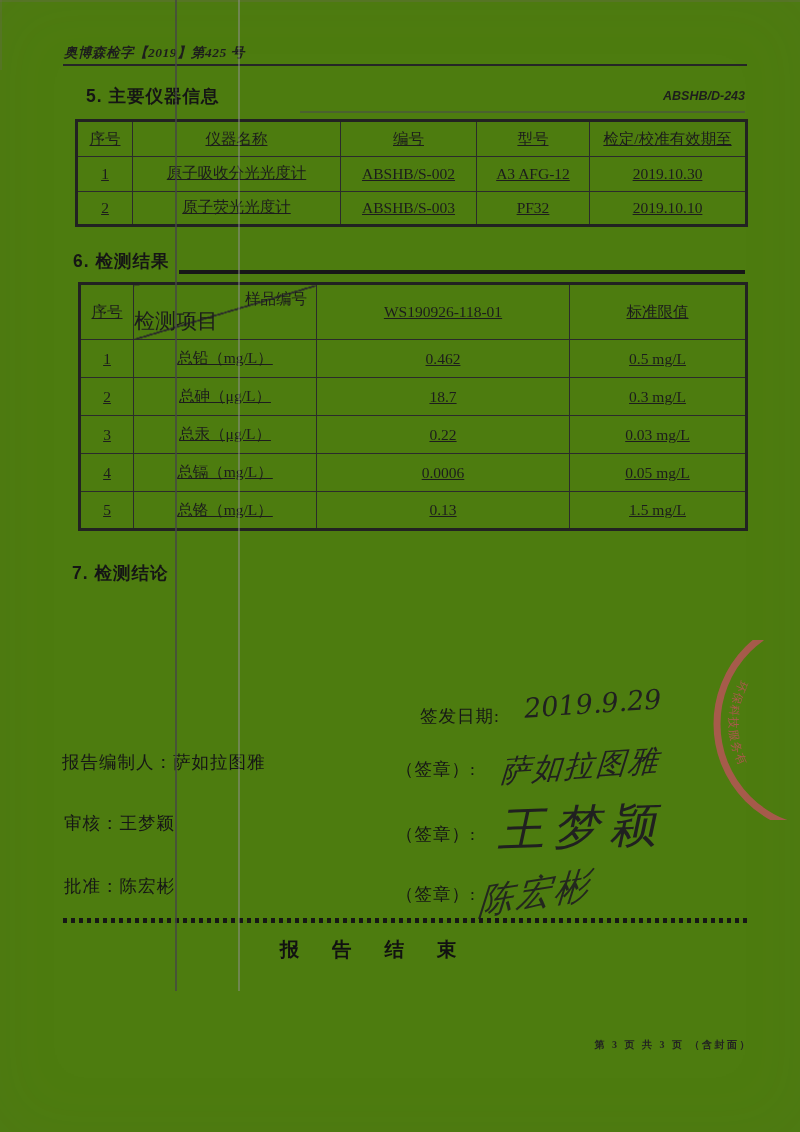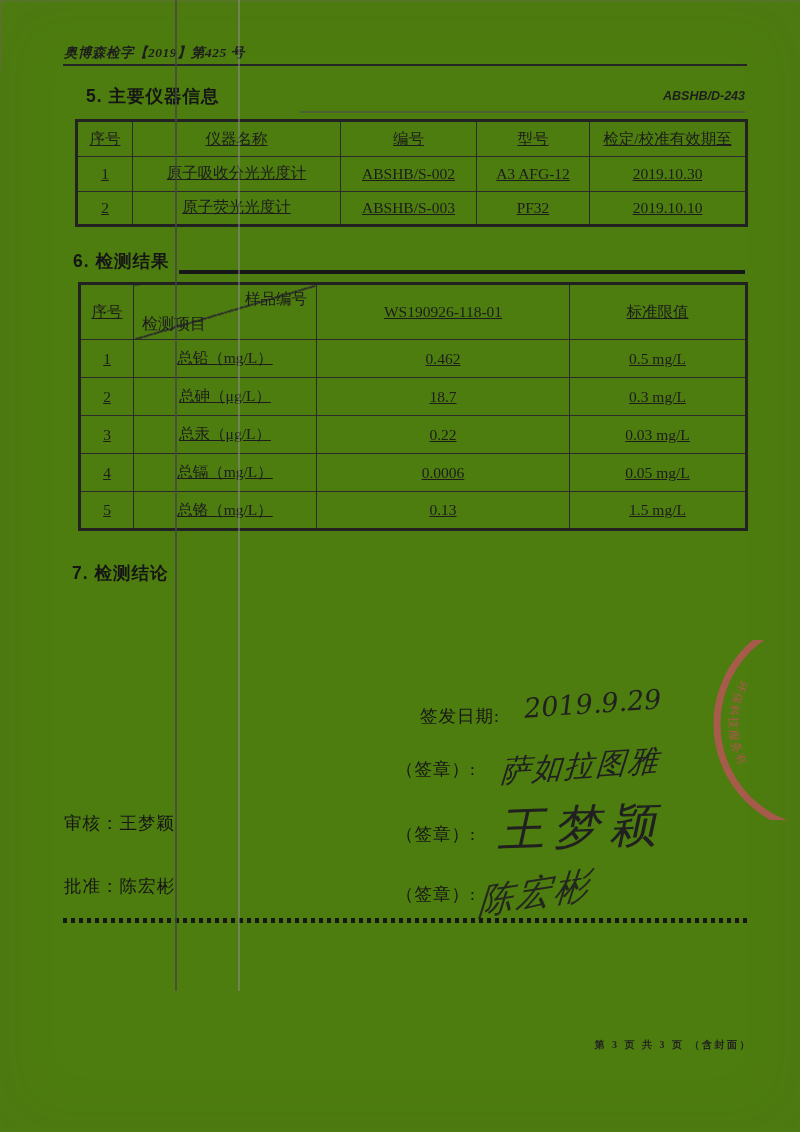--- a/index.html
+++ b/index.html
@@ -45,21 +45,21 @@
   .tbl-1 tr.hd{height:36px;} .tbl-1 tr.rw{height:34.5px;}
   .tbl-2{left:78px;top:282px;width:667px;border:3px solid #222;}
   .tbl-2 tr.hd{height:56px;} .tbl-2 tr.rw{height:38px;}
   td.diag{
     position:relative;
     background-image:linear-gradient(to bottom right,
       transparent calc(50% - .9px), #2b2b2b calc(50% - .9px),
       #2b2b2b calc(50% + .9px), transparent calc(50% + .9px));
   }
   .diag-top{position:absolute;top:4px;right:9px;font-size:15.5px;}
-  .diag-bottom{position:absolute;bottom:4px;left:8px;font-size:16px;}
+  .diag-bottom{position:absolute;bottom:4px;left:0;font-size:21px;}
 
   
   .para{left:72px;top:596px;width:676px;font-size:17.5px;line-height:31px;
         text-indent:2em;text-align:justify;letter-spacing:.3px;color:#1a1a1a;}
 
   
   .meta{font-size:17.5px;color:#161616;letter-spacing:1px;}
   .lbl-mid{position:absolute;letter-spacing:1px;}
 
   
@@ -177,36 +177,40 @@
       <td>1.5 mg/L</td>
     </tr>
   </tbody>
     </table>
 
   <div class="abs sec-title s7-title">7. 检测结论</div>
 
   <div class="abs meta lbl-mid" style="left:420px;top:704px;">签发日期:</div>
   <div class="abs hand hand-date">2019.9.29</div>
 
+  <div class="abs meta" style="left:62px;top:750px;">
+    <span>报告编制人：</span><span>萨如拉图雅</span>
+  </div>
   <div class="abs meta lbl-mid" style="left:396px;top:757px;">（签章）:</div>
   <div class="abs hand hand-prep">萨如拉图雅</div>
 
   <div class="abs meta" style="left:64px;top:811px;">
     <span>审核：</span><span>王梦颖</span>
   </div>
   <div class="abs meta lbl-mid" style="left:396px;top:822px;">（签章）:</div>
   <div class="abs hand hand-rev">王梦颖</div>
 
   <div class="abs meta" style="left:64px;top:874px;">
     <span>批准：</span><span>陈宏彬</span>
   </div>
   <div class="abs meta lbl-mid" style="left:396px;top:882px;">（签章）:</div>
   <div class="abs hand hand-appr">陈宏彬</div>
 
   <div class="abs dotted"></div>
+  <div class="abs end-label">报 告 结 束</div>
 
   <div class="abs footer">第 3 页 共 3 页 （含封面）</div>
 
   <svg class="abs stamp" viewBox="0 0 105 180">
     <circle cx="128" cy="84" r="106" fill="none" stroke="#c4505f" stroke-width="7" opacity="0.85"></circle>
     <path id="sealTextPath" d="M 46 40 A 90 90 0 0 0 46 128" fill="none"></path>
     <text font-size="11.5" fill="#c4505f" letter-spacing="1.5" opacity="0.9">
       <textPath href="#sealTextPath">环保科技服务有限公司</textPath>
     </text>
   </svg>

